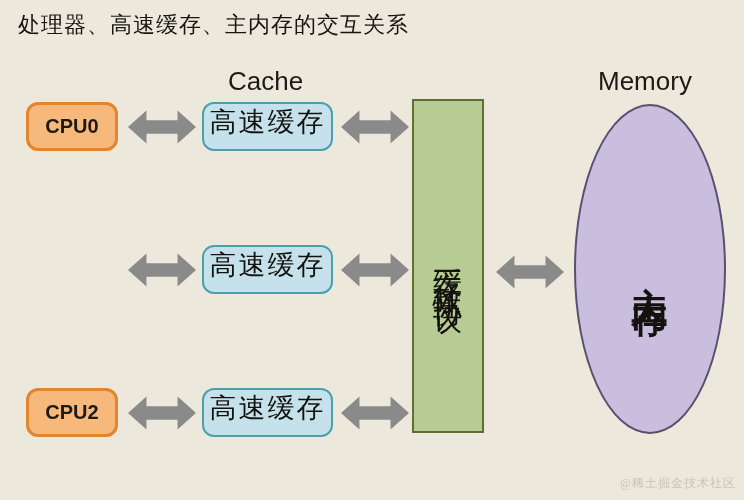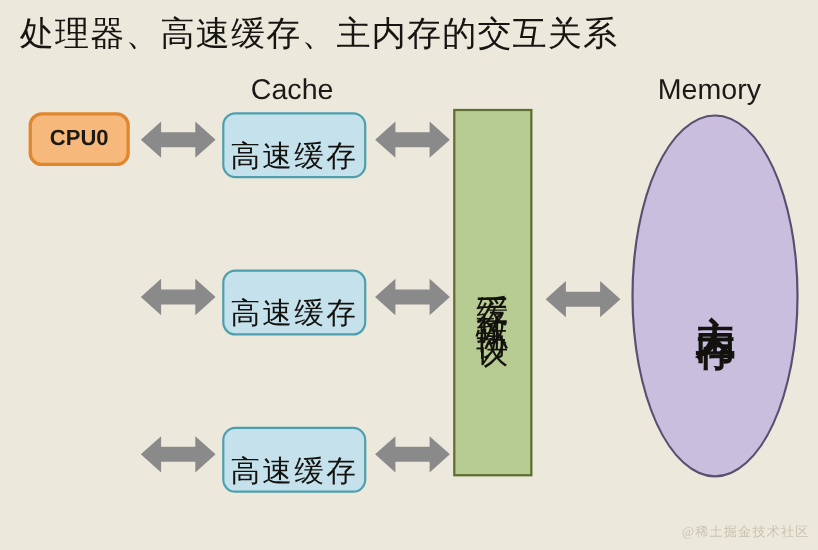--- a/index.html
+++ b/index.html
@@ -4,43 +4,43 @@
 <style>
   html,body{margin:0;padding:0;}
   .stage{
     position:relative;width:744px;height:500px;overflow:hidden;
     background:#ece8db;
     font-family:"Liberation Sans", sans-serif;
   }
   .title{
     position:absolute;left:18px;top:10px;
     font-family:"DejaVu Serif", serif;
-    font-size:31px;color:#171512;letter-spacing:1px;white-space:nowrap;
+    font-size:22px;color:#171512;letter-spacing:1px;white-space:nowrap;
   }
   .col-label{
     position:absolute;top:66px;
     font-size:26px;color:#1c1a17;font-weight:500;
   }
   .col-label.cache{left:228px;}
   .col-label.memory{left:598px;}
   .row{position:absolute;left:0;width:744px;height:50px;}
   .row.r0{top:102px;}
   .row.r1{top:245px;}
   .row.r2{top:388px;}
   .cpu-box{
     position:absolute;left:26px;top:0;width:92px;height:49px;
     background:#f7b87b;border:3px solid #e0862e;border-radius:12px;
     display:flex;align-items:center;justify-content:center;
     box-sizing:border-box;
   }
   .cpu-box span{font-size:20px;font-weight:bold;color:#1d1a15;}
   .cache-box{
-    position:absolute;left:202px;top:0;width:131px;height:60px;
+    position:absolute;left:202px;top:0;width:131px;height:49px;
     background:#c5e2ec;border:2.5px solid #4e9fae;border-radius:12px;
-    display:flex;align-items:flex-end;justify-content:center;
+    display:flex;align-items:flex-start;justify-content:center;
     box-sizing:border-box;
   }
   .cache-box span{
     font-family:"DejaVu Serif", serif;
     font-size:27px;color:#14120f;letter-spacing:2px;white-space:nowrap;
   }
   .arrow{position:absolute;top:5px;width:68px;height:40px;}
   .arrow.a1{left:128px;}
   .arrow.a2{left:341px;}
   .arrow3{position:absolute;left:496px;top:252px;width:68px;height:40px;}
@@ -102,20 +102,23 @@
     </svg>
     <div class="cache-box">
       <span>高速缓存</span>
     </div>
     <svg class="arrow a2" viewBox="0 0 70 40">
       <polygon points="0,20 19,3 19,13 51,13 51,3 70,20 51,37 51,27 19,27 19,37" fill="#8a8a8a"></polygon>
     </svg>
   </div>
 
   <div class="row r2">
+    <div class="cpu-box">
+      <span>CPU2</span>
+    </div>
     <svg class="arrow a1" viewBox="0 0 70 40">
       <polygon points="0,20 19,3 19,13 51,13 51,3 70,20 51,37 51,27 19,27 19,37" fill="#8a8a8a"></polygon>
     </svg>
     <div class="cache-box">
       <span>高速缓存</span>
     </div>
     <svg class="arrow a2" viewBox="0 0 70 40">
       <polygon points="0,20 19,3 19,13 51,13 51,3 70,20 51,37 51,27 19,27 19,37" fill="#8a8a8a"></polygon>
     </svg>
   </div>

